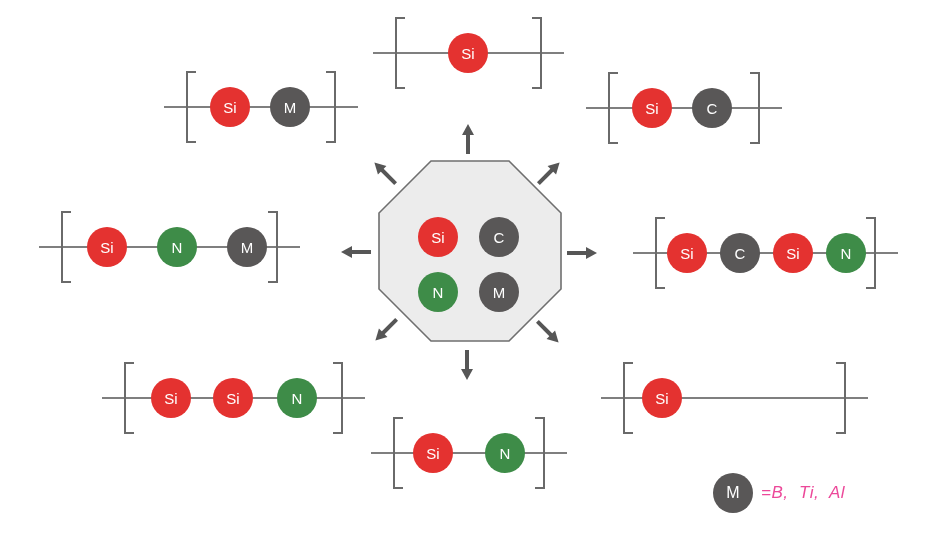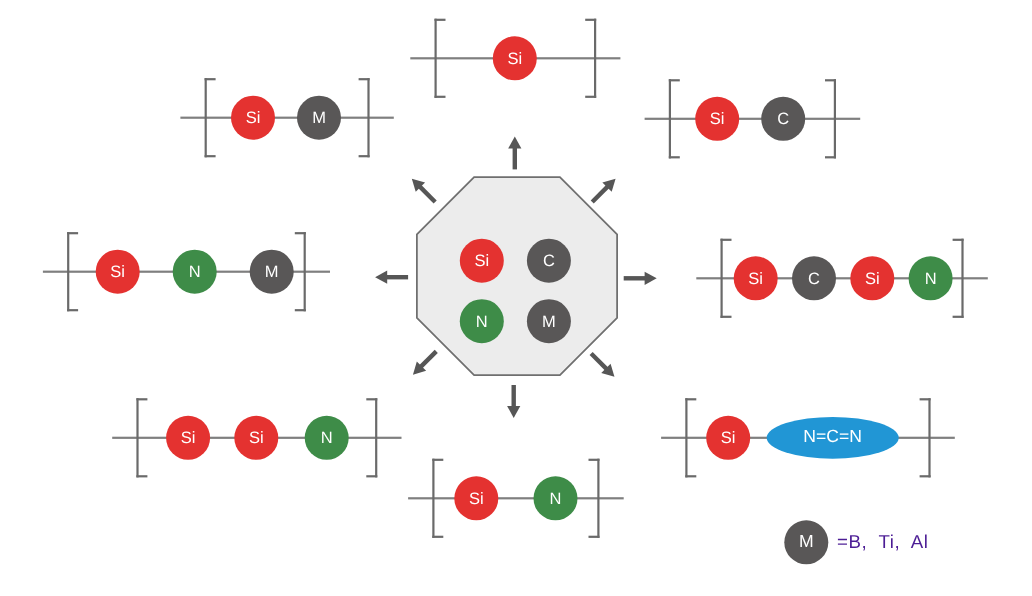--- a/index.html
+++ b/index.html
@@ -48,21 +48,21 @@
     border-left:11px solid var(--arrow);
     border-top:6px solid transparent; border-bottom:6px solid transparent;
   }
   
   .legend { position:absolute; left:713px; top:473px; height:40px; display:flex; align-items:center; gap:8px; }
   .legend-circle {
     width:40px; height:40px; border-radius:50%; background:var(--gray);
     display:flex; align-items:center; justify-content:center;
     color:#fff; font-size:16px; line-height:1; flex:0 0 auto;
   }
-  .legend-text { font-size:17px; color:#4c1d95; white-space:pre; letter-spacing:0.5px; }
+  .legend-text { font-size:17px; color:#ec4899; white-space:pre; letter-spacing:0.5px;font-style:italic; }
 </style>
 </head>
 <body>
 
 <div class="canvas">
 
   <div class="octagon">
     <svg width="184" height="183" viewBox="0 0 184 183">
       <polygon class="octagon-shape" points="53,1 131,1 183,53 183,129 131,181 53,181 1,129 1,53"></polygon>
     </svg>
@@ -128,21 +128,20 @@
       <div class="bracket left" style="left: 22px;"></div>
       <div class="bracket right" style="left: 164px;"></div>
       <div class="atom c-red" style="left: 42px;">Si</div>
       <div class="atom c-green" style="left: 114px;">N</div>
     </div>
     <div class="structure" style="left: 601px; top: 354px; width: 267px;">
       <div class="chain-line"></div>
       <div class="bracket left" style="left: 22px;"></div>
       <div class="bracket right" style="left: 235px;"></div>
       <div class="atom c-red" style="left: 41px;">Si</div>
-      <div class="ncn-ellipse" style="left: 96px;">N=C=N</div>
     </div>
     <div class="arrow" style="left: 453px; top: 137px; transform: rotate(-90deg);"></div>
     <div class="arrow" style="left: 534px; top: 171px; transform: rotate(-45deg);"></div>
     <div class="arrow" style="left: 567px; top: 251px; transform: rotate(0deg);"></div>
     <div class="arrow" style="left: 533px; top: 330px; transform: rotate(45deg);"></div>
     <div class="arrow" style="left: 452px; top: 363px; transform: rotate(90deg);"></div>
     <div class="arrow" style="left: 371px; top: 328px; transform: rotate(135deg);"></div>
     <div class="arrow" style="left: 341px; top: 250px; transform: rotate(180deg);"></div>
     <div class="arrow" style="left: 370px; top: 171px; transform: rotate(-135deg);"></div>
   </div>

